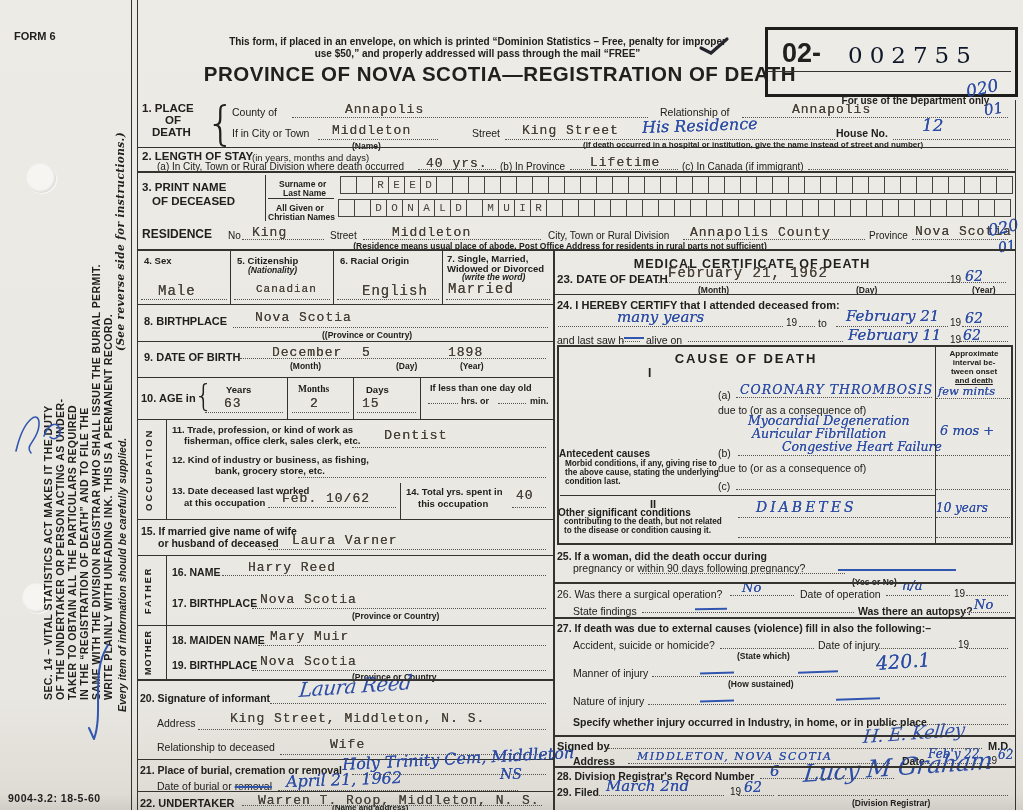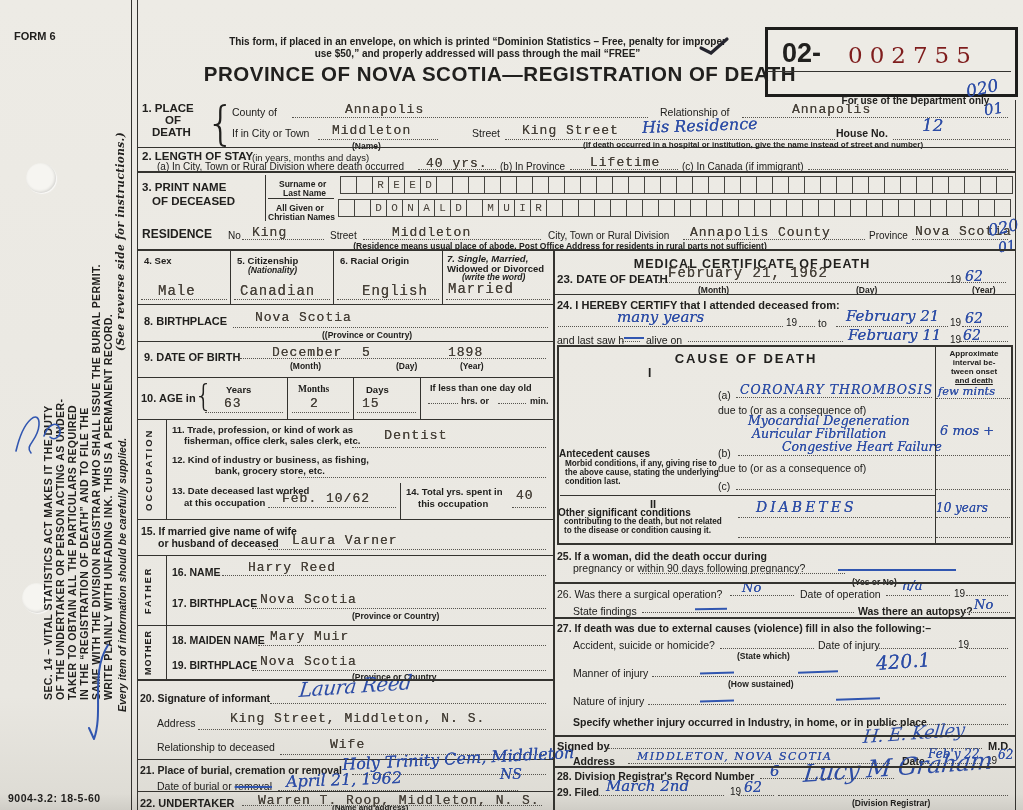--- a/index.html
+++ b/index.html
@@ -58,21 +58,21 @@
     <path d="M22,2 C4,30 18,68 8,96 M8,96 l-5,-11" fill="none" stroke="#3156b0" stroke-width="2" stroke-linecap="round"></path>
   </svg>
 
   <div class="a b ctr" style="left:205px;top:36px;width:545px;font-size:10px;">This form, if placed in an envelope, on which is printed “Dominion Statistics – Free, penalty for improper</div>
   <div class="a b ctr" style="left:205px;top:48px;width:545px;font-size:10px;">use $50,” and properly addressed will pass through the mail “FREE”</div>
   <svg class="a" style="left:698px;top:36px;" width="32" height="20" viewBox="0 0 32 20">
     <path d="M3,12 C9,15 11,16 13,17 L29,3" fill="none" stroke="#25252e" stroke-width="3.2" stroke-linecap="round"></path>
   </svg>
   <div class="stamp">
     <span class="a b" style="left:14px;top:8px;font-size:27px;">02-</span>
-    <span class="a" style="left:80px;top:12px;font-family:'DejaVu Serif',serif;font-size:23px;letter-spacing:7px;color:#7f1d1d;">002755</span>
+    <span class="a" style="left:80px;top:12px;font-family:'DejaVu Serif',serif;font-size:23px;letter-spacing:7px;color:#0f172a;">002755</span>
   </div>
   <div class="a b ctr" style="left:818px;top:95px;width:195px;font-size:10px;">For use of the Department only</div>
   <div class="a b ctr" style="left:195px;top:62px;width:610px;font-size:20.5px;letter-spacing:.5px;">PROVINCE OF NOVA SCOTIA—REGISTRATION OF DEATH</div>
   <div class="a hand" style="left:966px;top:78px;font-size:17px;transform:rotate(-12deg);">020</div>
   <div class="a hand" style="left:984px;top:100px;font-size:15px;transform:rotate(-10deg);">01</div>
 
   <div class="a b" style="left:142px;top:102px;font-size:11.5px;">1. PLACE</div>
   <div class="a b" style="left:165px;top:114px;font-size:11.5px;">OF</div>
   <div class="a b" style="left:152px;top:126px;font-size:11.5px;">DEATH</div>
   <div class="a" style="left:206px;top:96px;font-size:46px;font-weight:300;font-family:'DejaVu Sans',sans-serif;">{</div>
@@ -203,24 +203,24 @@
   <div class="a" style="left:869px;top:230px;font-size:10px;">Province</div>
   <div class="a type" style="left:915px;top:224px;">Nova Scotia</div>
   <div class="a b ctr" style="left:280px;top:241px;width:560px;font-size:8.5px;">(Residence means usual place of abode. Post Office Address for residents in rural parts not sufficient)</div>
   <div class="a hand" style="left:988px;top:218px;font-size:16px;transform:rotate(-12deg);">020</div>
   <div class="a hand" style="left:998px;top:238px;font-size:14px;transform:rotate(-10deg);">01</div>
 
   <div class="a lbl2" style="left:144px;top:255px;">4. Sex</div>
   <div class="a type" style="left:158px;top:283px;font-size:14px;">Male</div>
   <div class="a lbl2" style="left:237px;top:255px;">5. Citizenship</div>
   <div class="a sm it" style="left:248px;top:265px;">(Nationality)</div>
-  <div class="a type" style="left:240px;top:283px;font-size:14px;">Canadian</div>
+  <div class="a type" style="left:256px;top:283px;font-size:11px;">Canadian</div>
   <div class="a lbl2" style="left:340px;top:255px;">6. Racial Origin</div>
   <div class="a type" style="left:362px;top:283px;font-size:14px;">English</div>
-  <div class="a" style="left:447px;top:253px;font-size:9.5px;font-weight:700;font-style:italic;">7. Single, Married,</div>
+  <div class="a" style="left:447px;top:253px;font-size:9.5px;font-weight:700;">7. Single, Married,</div>
   <div class="a" style="left:447px;top:263px;font-size:9.5px;font-weight:700;">Widowed or Divorced</div>
   <div class="a sm it" style="left:462px;top:272px;">(write the word)</div>
   <div class="a type" style="left:448px;top:281px;font-size:14px;">Married</div>
 
   <div class="a b" style="left:144px;top:315px;font-size:11px;">8. BIRTHPLACE</div>
   <div class="a type" style="left:255px;top:310px;">Nova Scotia</div>
   <div class="a sm" style="left:322px;top:330px;">((Province or Country)</div>
   <div class="a b" style="left:144px;top:351px;font-size:11px;">9. DATE OF BIRTH</div>
   <div class="a type" style="left:272px;top:345px;">December</div>
   <div class="a sm" style="left:290px;top:361px;">(Month)</div>

